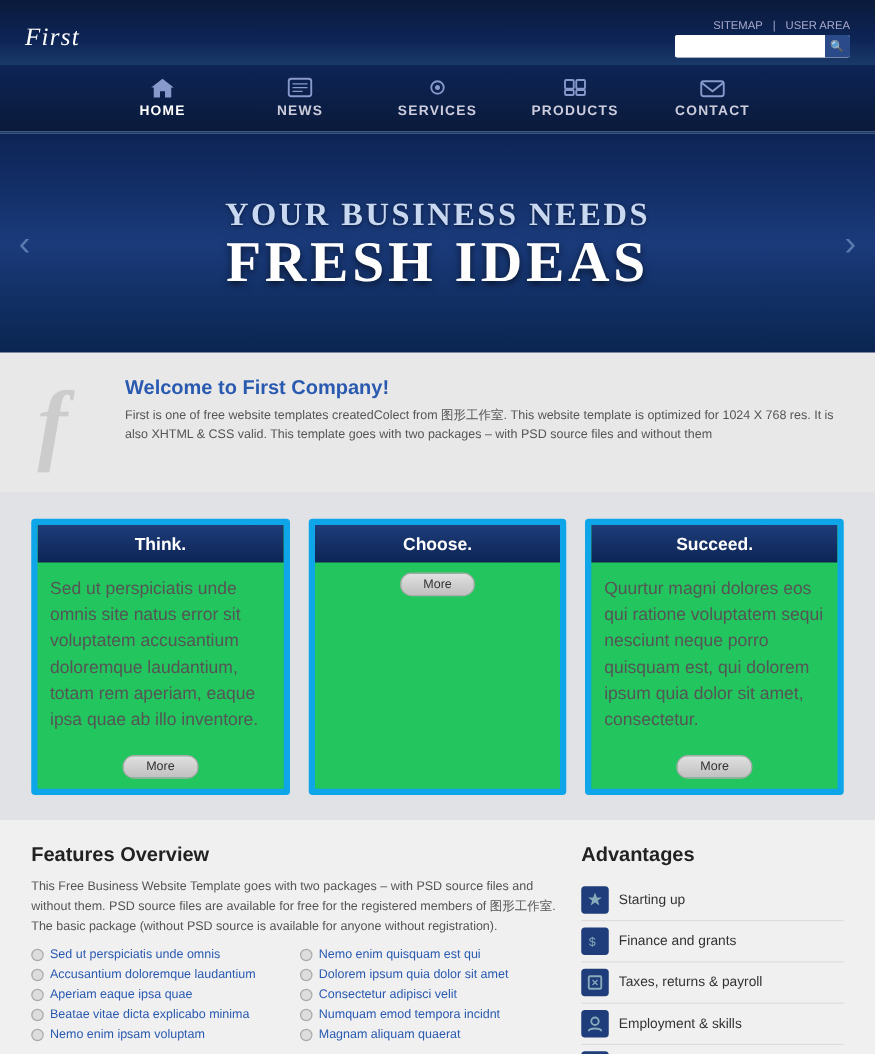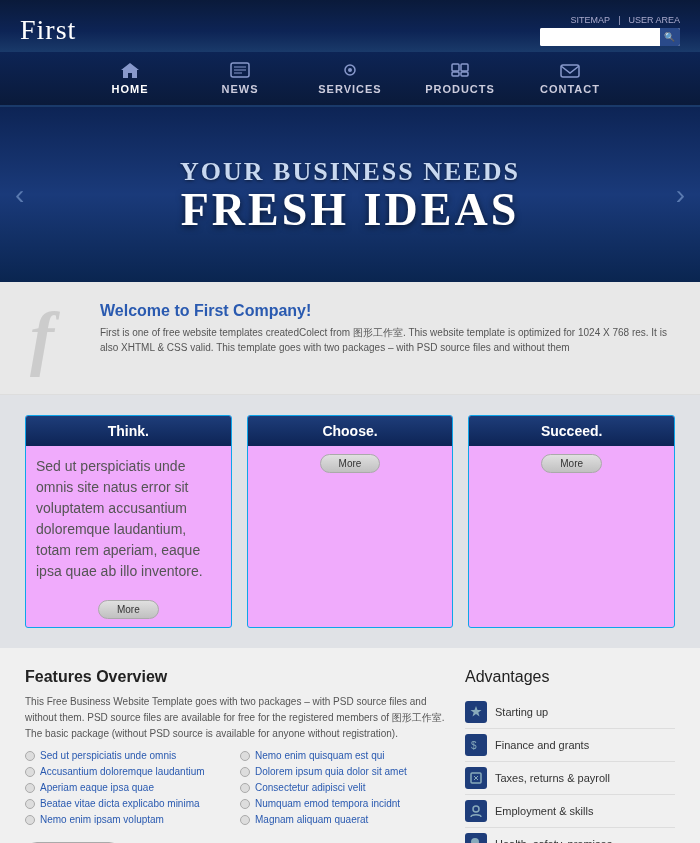--- a/index.html
+++ b/index.html
@@ -9,21 +9,22 @@
     #header {
       background: linear-gradient(180deg, #0a1a3a 0%, #0d2455 60%, #1a3a6a 100%);
       padding: 8px 20px 0 20px;
       display: flex;
       align-items: center;
       justify-content: space-between;
       height: 52px;
     }
     #logo {
       font-family: Georgia, serif;
-      font-size: 28px;
+      font-style: italic;
+      font-size: 20px;
       color: #fff;
       letter-spacing: 1px;
     }
     .header-right {
       display: flex;
       flex-direction: column;
       align-items: flex-end;
       font-size: 9px;
       color: #aac;
     }
@@ -139,22 +140,22 @@
 
     
     #cards {
       background: #e0e2e6;
       padding: 20px 25px;
       display: flex;
       gap: 15px;
     }
     .card {
       flex: 1;
-      background: #f0abfc;
-      border: 1px solid #0ea5e9;
+      background: #22c55e;
+      border: 5px solid #0ea5e9;
       border-radius: 3px;
       overflow: hidden;
     }
     .card-header {
       background: linear-gradient(180deg, #1e3d7a 0%, #0d2455 100%);
       color: #fff;
       text-align: center;
       padding: 7px;
       font-size: 14px;
       font-weight: bold;
@@ -217,21 +218,21 @@
       border-radius: 12px;
       padding: 5px 20px;
       font-size: 11px;
       cursor: pointer;
       color: #333;
       margin-top: 12px;
       display: inline-block;
     }
 
     
-    .advantages-title { font-size: 16px; color: #222; font-weight: normal; margin-bottom: 10px; }
+    .advantages-title { font-size: 16px; color: #222; font-weight: bold; margin-bottom: 10px; }
     .advantage-item {
       display: flex;
       align-items: center;
       gap: 8px;
       padding: 5px 0;
       border-bottom: 1px solid #ddd;
       font-size: 11px;
       color: #333;
       text-align: right;
     }
@@ -347,20 +348,21 @@
     </div>
   </div>
   <div class="card">
     <div class="card-header">Choose.</div>
     <div class="card-footer">
       <button class="btn-more">More</button>
     </div>
   </div>
   <div class="card">
     <div class="card-header">Succeed.</div>
+    <div class="card-body">Quurtur magni dolores eos qui ratione voluptatem sequi nesciunt neque porro quisquam est, qui dolorem ipsum quia dolor sit amet, consectetur.</div>
     <div class="card-footer">
       <button class="btn-more">More</button>
     </div>
   </div>
 </div>
 
 <div id="main">
   <div class="main-left">
     <div class="section-title">Features Overview</div>
     <p class="section-desc">This Free Business Website Template goes with two packages – with PSD source files and without them. PSD source files are available for free for the registered members of 图形工作室. The basic package (without PSD source is available for anyone without registration).</p>

